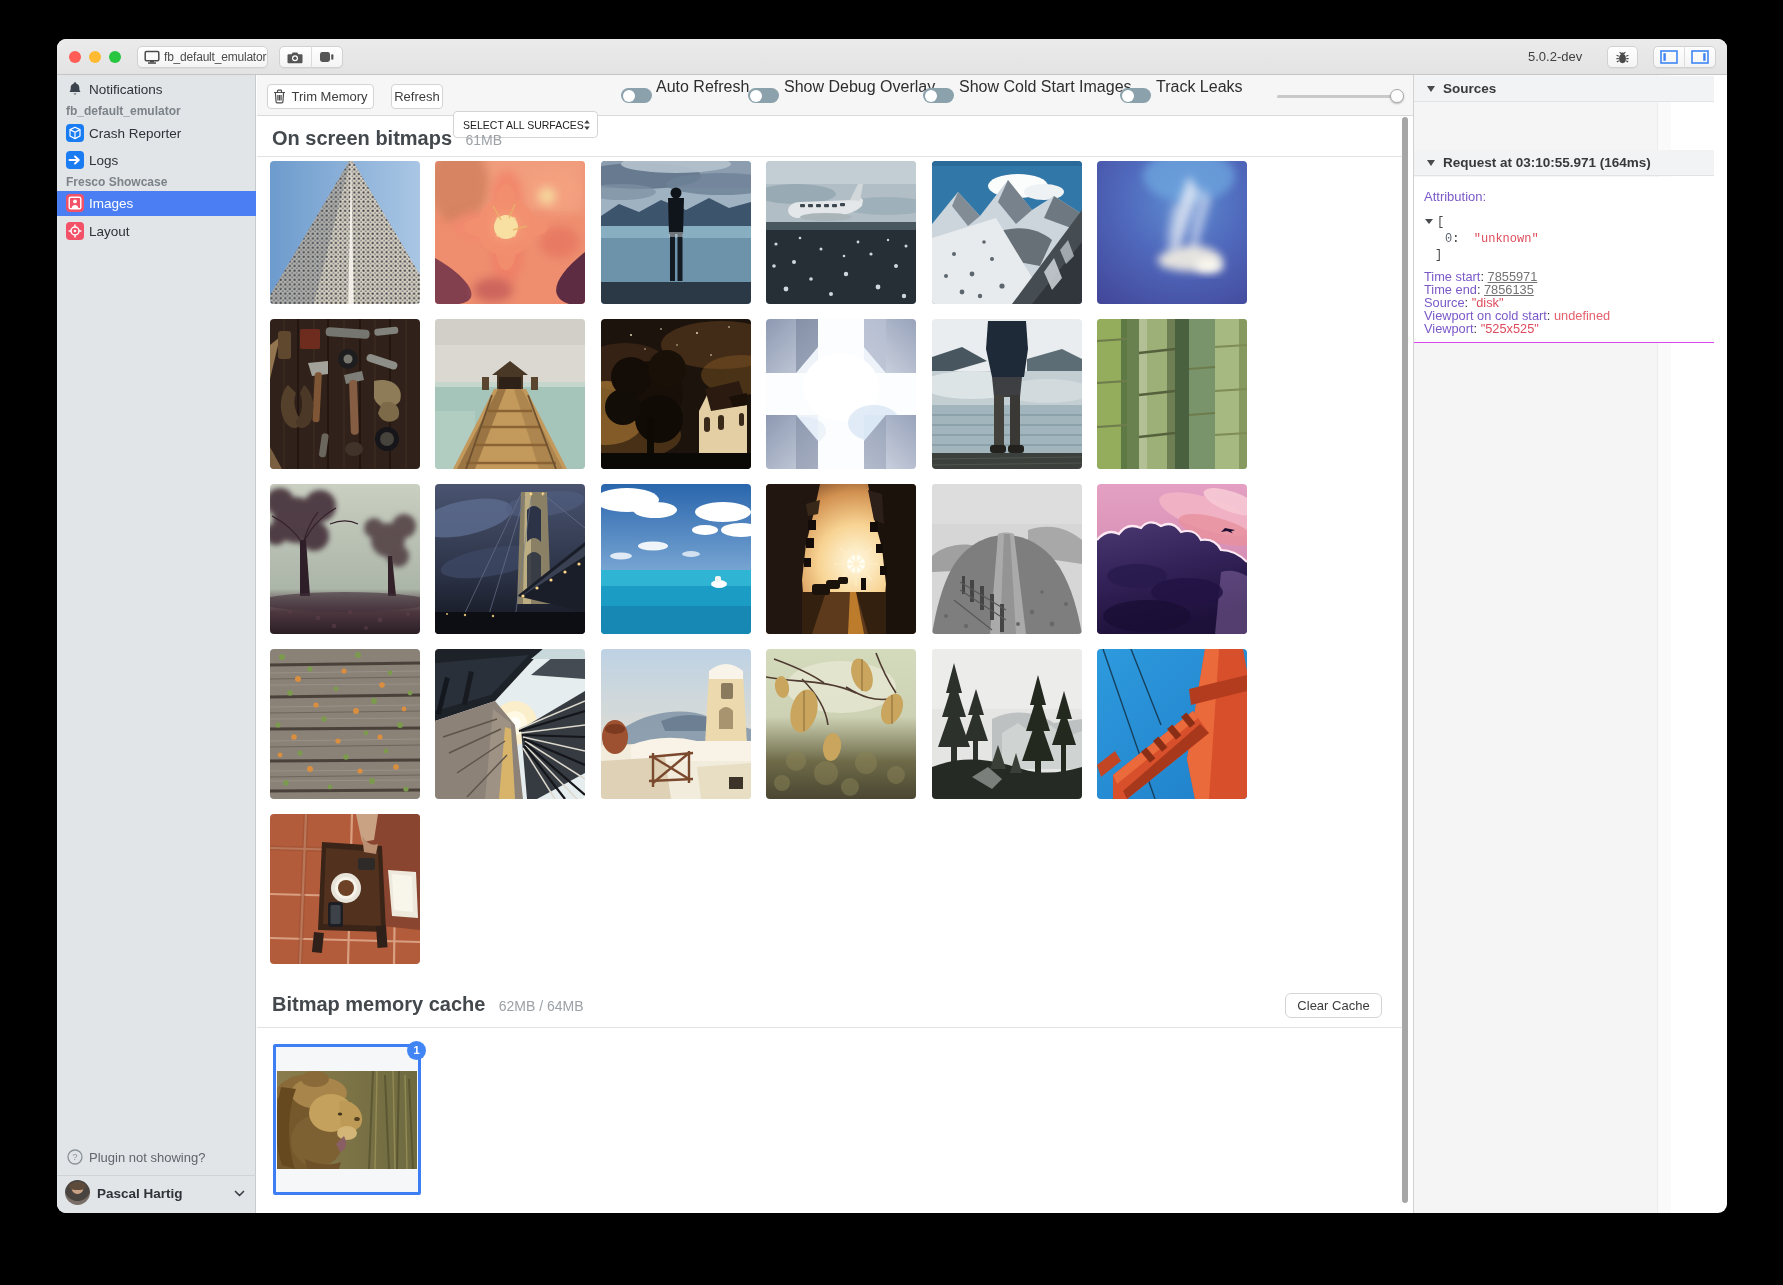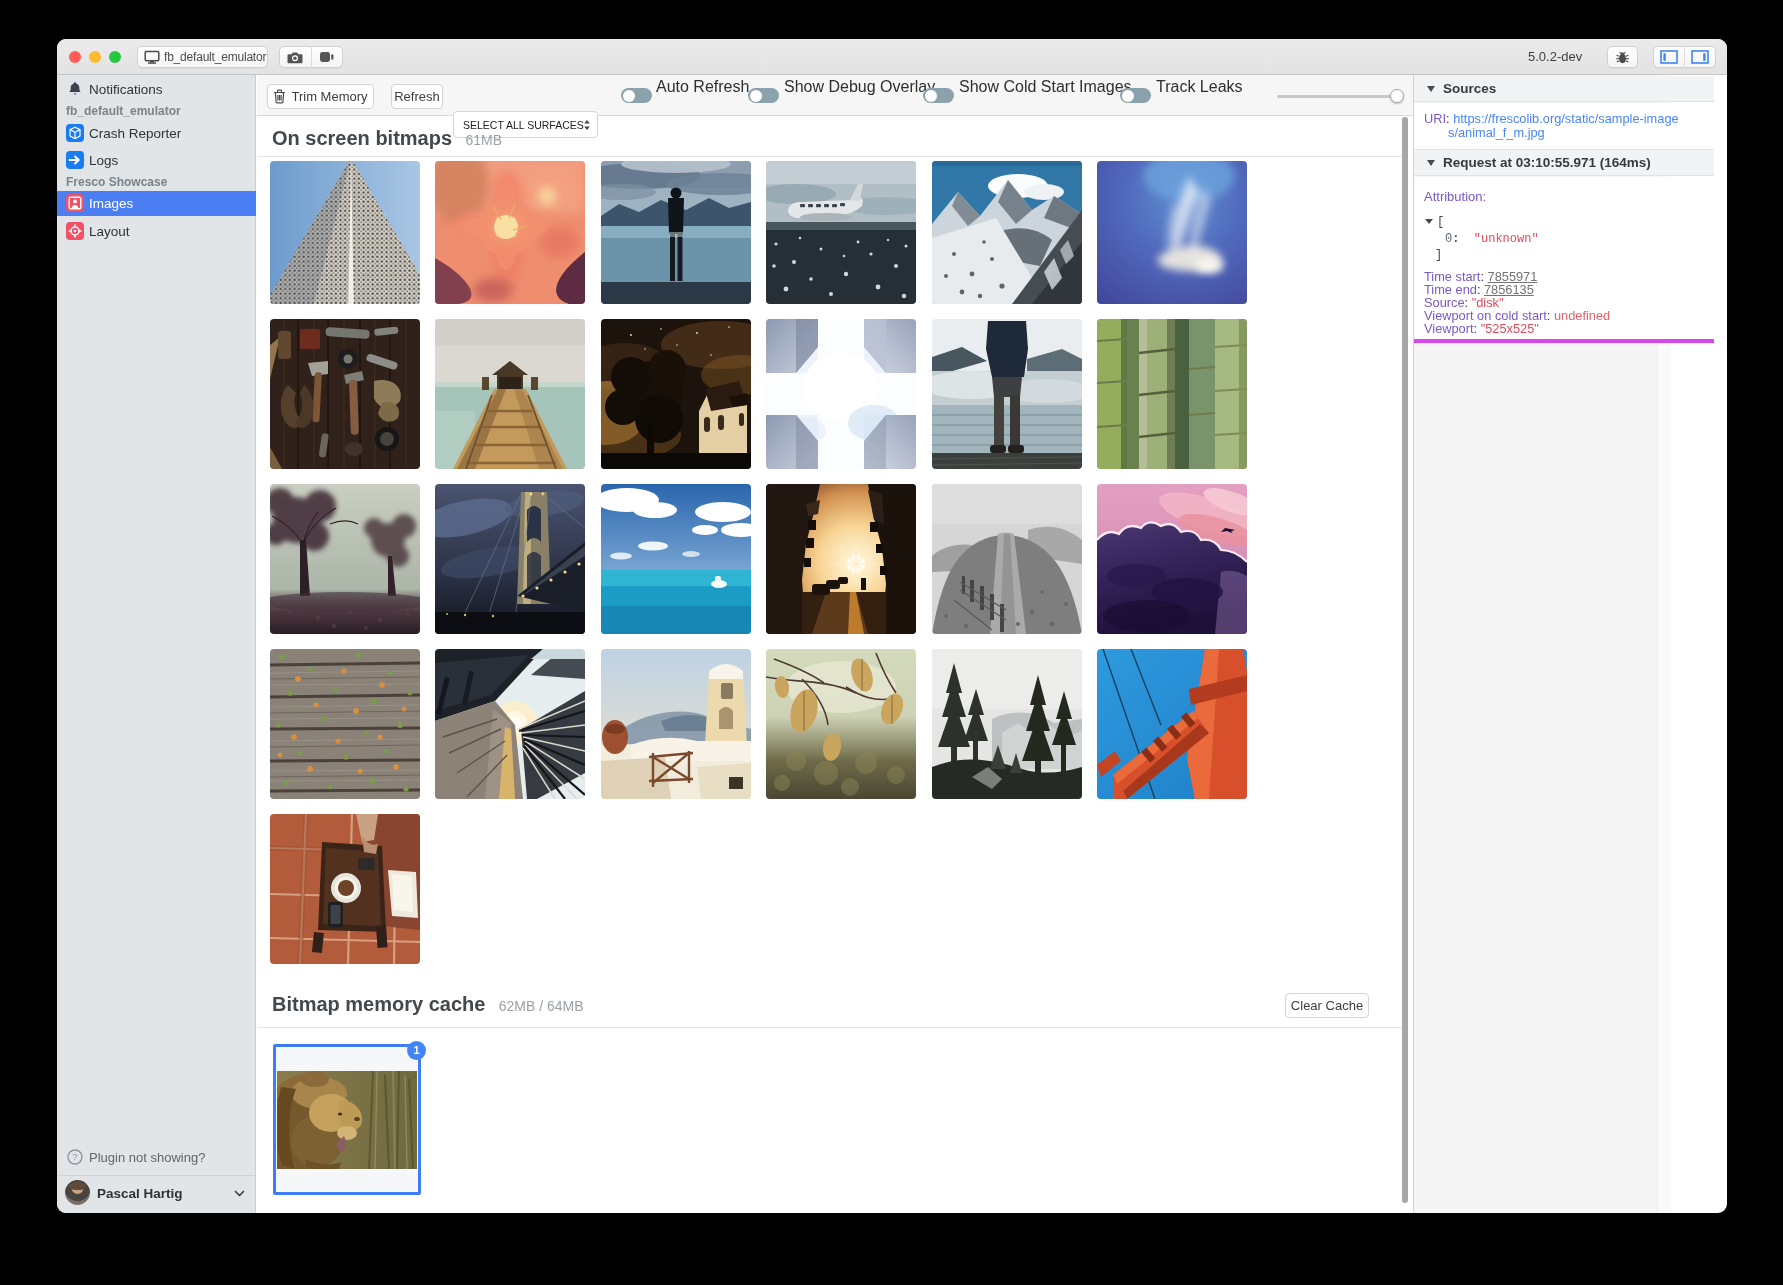--- a/index.html
+++ b/index.html
@@ -1039,21 +1039,21 @@
 <polygon points="118,56 146,58 148,104 122,102" fill="#ede9dc"></polygon>
 <polygon points="122,60 142,62 143,98 124,96" fill="#f8f5ea"></polygon>
 <path d="M86,0 L108,0 L104,26 L92,28 Z" fill="#c9a183"></path>
 <path d="M92,22 C98,30 102,32 108,30 L106,40 L94,38 Z" fill="#b98e71"></path>
 <rect x="44" y="118" width="10" height="20" fill="#30201a" transform="rotate(6 44 118)"></rect>
 <rect x="106" y="112" width="10" height="22" fill="#30201a" transform="rotate(-4 106 112)"></rect>
         </svg>
       </div>
 
     <div class="abs" style="left:15px; top:918px;"><span class="h1">Bitmap memory cache</span>&nbsp;&nbsp;&nbsp;<span class="h1sub">62MB / 64MB</span></div>
-    <div class="btn" style="left:1028px; top:918px; width:84px; height:25px;">Clear Cache</div>
+    <div class="btn" style="left:1028px; top:918px; width:97px; height:25px;border-radius:6px;">Clear Cache</div>
     <div class="abs" style="left:0; top:952px; width:1148px; height:1px; background:#e3e3e3;"></div>
 
     <div class="abs" style="left:16px; top:969px; width:148px; height:151px; border:3px solid #3d7ef5; border-radius:2px; background:#f6f7f8;">
       <div class="abs" style="left:1px; top:24px; width:140px; height:98px; overflow:hidden;" id="lion"><svg width="140" height="98" viewBox="0 0 140 98">
 <defs>
               <linearGradient id="lg" x1="0" y1="0" x2="1" y2="0">
                 <stop offset="0" stop-color="#8a7c4c"></stop>
                 <stop offset="1" stop-color="#6e6a40"></stop>
               </linearGradient>
             </defs>
@@ -1085,25 +1085,22 @@
 </svg></div>
     </div>
     <div class="abs" style="left:150px; top:966px; width:19px; height:19px; border-radius:50%; background:#4285f4; color:#fff; font-size:11px; font-weight:bold; text-align:center; line-height:19px;">1</div>
   </div>
 
   <div class="scrollthumb"></div>
 
   <div class="rightbar">
     <div class="rb-gutter"></div>
     <div class="rb-head" style="top:1px;"><span class="tri"></span>Sources</div>
-    <div class="abs" style="left:0; top:28px; width:300px; height:47px; background:#fff; border-bottom:1px solid #e4e4e4; font-size:12.8px; line-height:13.5px; padding:9px 0 0 10px;">
-      <span class="purple">URI</span><span style="color:#333;">:</span> <span class="blue">https://frescolib.org/static/sample-image<br><span style="padding-left:24px;">s/animal_f_m.jpg</span></span>
-    </div>
     <div class="rb-head" style="top:75px;"><span class="tri"></span>Request at 03:10:55.971 (164ms)</div>
-    <div class="abs" style="left:0; top:102px; width:300px; height:166px; background:#fff; border-bottom:4px solid #d946ef; font-size:13px; padding:12px 0 16px 10px;">
+    <div class="abs" style="left:0; top:102px; width:300px; height:166px; background:#fff; border-bottom:1px solid #d946ef; font-size:13px; padding:12px 0 16px 10px;">
       <div class="purple">Attribution:</div>
       <div style="margin-top:9px;"><span class="tri" style="border-left-width:4px;border-right-width:4px;border-top-width:5px;margin:0 4px 1px 1px;"></span><span class="mono" style="font-size:12px; color:#444;">[</span></div>
       <div class="mono" style="font-size:12px; margin-top:3px; padding-left:21px; color:#5c6773;">0<span style="color:#333;">:</span>&nbsp; <span class="red">"unknown"</span></div>
       <div class="mono" style="font-size:12px; margin-top:2px; padding-left:11px; color:#444;">]</div>
       <div style="margin-top:8px; font-size:12.8px; line-height:13px;">
         <div><span class="purple">Time start</span><span style="color:#333;">:</span> <span class="teal">7855971</span></div>
         <div><span class="purple">Time end</span><span style="color:#333;">:</span> <span class="teal">7856135</span></div>
         <div><span class="purple">Source</span><span style="color:#333;">:</span> <span class="red">"disk"</span></div>
         <div><span class="purple">Viewport on cold start</span><span style="color:#333;">:</span> <span class="red" style="color:#e4606c;">undefined</span></div>
         <div><span class="purple">Viewport</span><span style="color:#333;">:</span> <span class="red">"525x525"</span></div>

